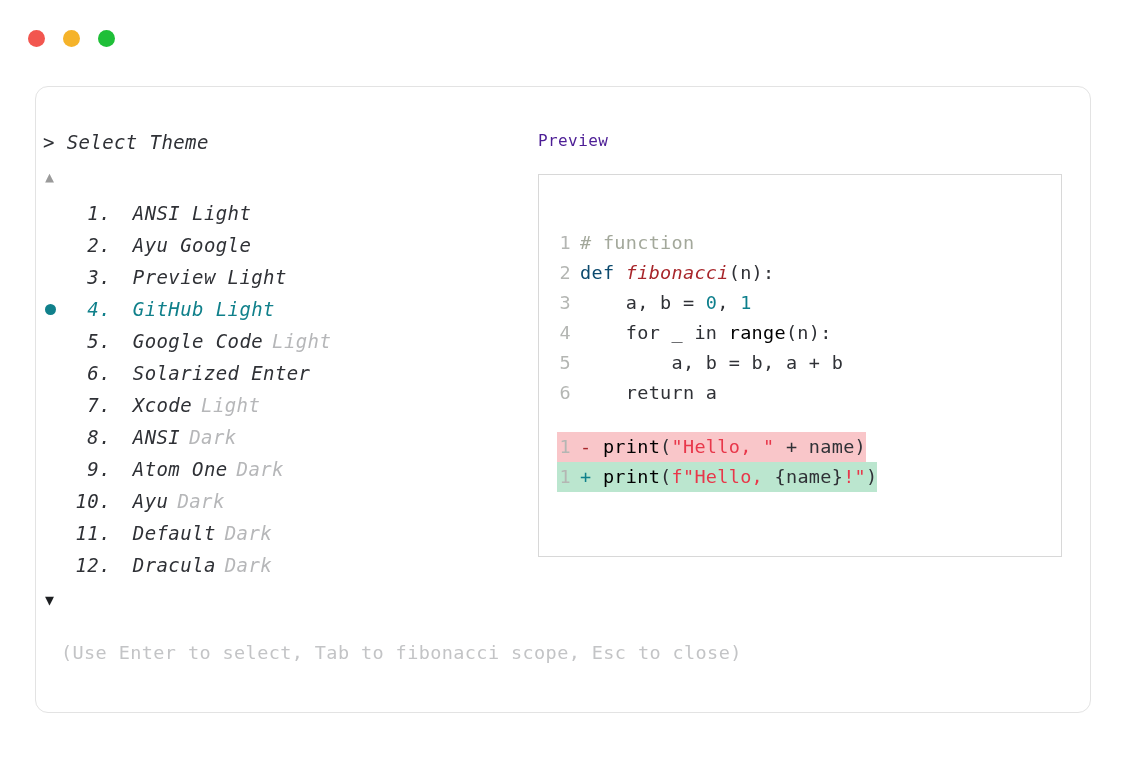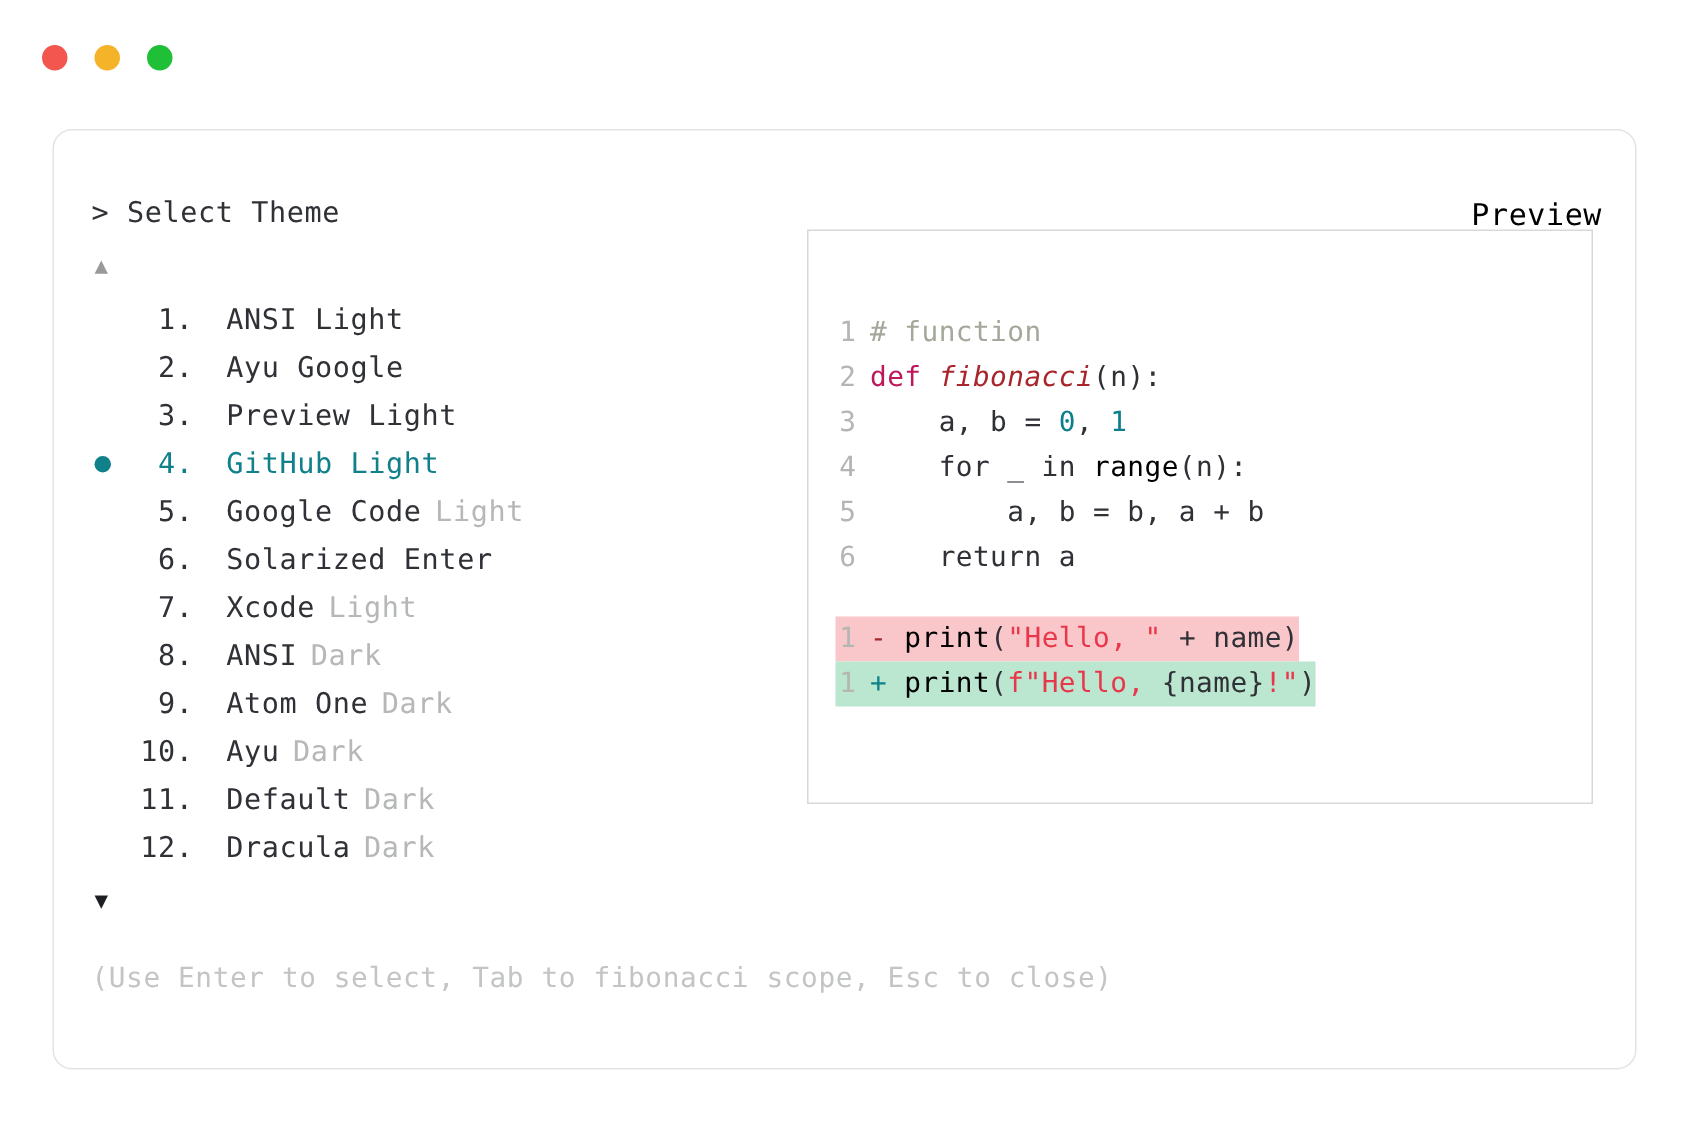--- a/index.html
+++ b/index.html
@@ -41,23 +41,24 @@
     height: 627px;
     box-sizing: border-box;
     border: 1.5px solid #e3e3e3;
     border-radius: 13px;
     background: #ffffff;
   }
 
   
   #theme-list-column {
     position: absolute;
-    left: 25px;
+    left: 7px;
     top: 46px;
     width: 470px;
+    font-style: italic;
   }
   #prompt-line {
     font-size: 19px;
     color: #2f3136;
     letter-spacing: 0.4px;
     white-space: pre;
     line-height: 1;
   }
   .scroll-arrow {
     font-size: 15px;
@@ -140,27 +141,27 @@
   }
 
   
   #preview-column {
     position: absolute;
     left: 502px;
     top: 46px;
     width: 530px;
   }
   #preview-label {
-    font-size: 20px;
-    color: #000000;
-    letter-spacing: 0.4px;
-    line-height: 1;
-    text-align: right;
+    font-size: 16px;
+    color: #4c1d95;
+    letter-spacing: 0.4px;
+    line-height: 1;
   }
   #preview-box {
+    margin-top: 25px;
     width: 524px;
     height: 383px;
     box-sizing: border-box;
     border: 1.5px solid #d8d8d8;
     background: #ffffff;
     position: relative;
   }
   #code-block {
     position: absolute;
     left: 18px;
@@ -179,21 +180,21 @@
     color: #b4b6b3;
     display: inline-block;
     width: 14px;
     text-align: right;
     margin-right: 9px;
   }
   .code-gap { height: 24px; display: block; }
 
   
   .tok-comment  { color: #a3a89b; }
-  .tok-kw       { color: #be185d; text-align: right; }
+  .tok-kw       { color: #0c4a6e; text-align: right; }
   .tok-fn       { color: #a8262b; font-style: italic; }
   .tok-plain    { color: #2f3136; }
   .tok-num      { color: #0d7f8c; }
   .tok-builtin  { color: #000000; }
   .tok-str      { color: #e8374a; }
 
   
   .diff-line {
     display: inline-block;
     height: 30px;

